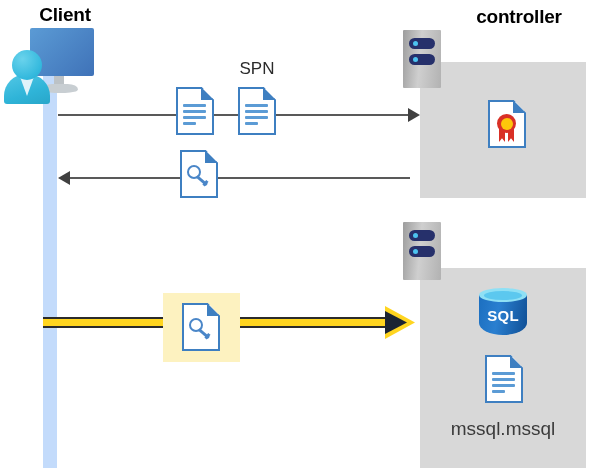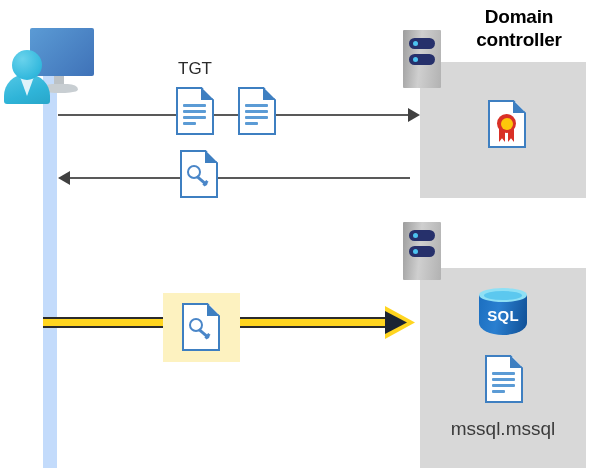--- a/index.html
+++ b/index.html
@@ -331,23 +331,23 @@
 
   <div class="abs" id="client-device">
     <div class="abs monitor-screen"></div>
     <div class="abs monitor-neck"></div>
     <div class="abs monitor-base"></div>
     <div class="abs person-body"></div>
     <div class="abs person-collar"></div>
     <div class="abs person-head"></div>
   </div>
 
+  <div class="abs title" id="client-title">Client</div>
 
   <div class="abs title" id="dc-title">
-    <div>Domain</div>
     <div>controller</div>
   </div>
 
 
   <div class="abs server-icon" id="dc-server-icon">
     <div class="server-bar b1">
         <span class="server-led"></span>
       </div>
     <div class="server-bar b2">
         <span class="server-led"></span>
@@ -356,21 +356,21 @@
 
   <div class="abs server-icon" id="linux-server-icon">
     <div class="server-bar b1">
         <span class="server-led"></span>
       </div>
     <div class="server-bar b2">
         <span class="server-led"></span>
       </div>
   </div>
 
-  <div class="doc-label" id="label-tgt">TGT</div>
+  <div class="doc-label" id="label-spn">SPN</div>
 
   <div class="doc" id="doc-tgt">
     <div class="doc-body"></div>
     <div class="doc-fold"></div>
     <div class="doc-line l1"></div>
     <div class="doc-line l2"></div>
     <div class="doc-line l3"></div>
     <div class="doc-line l4"></div>
   </div>
 

